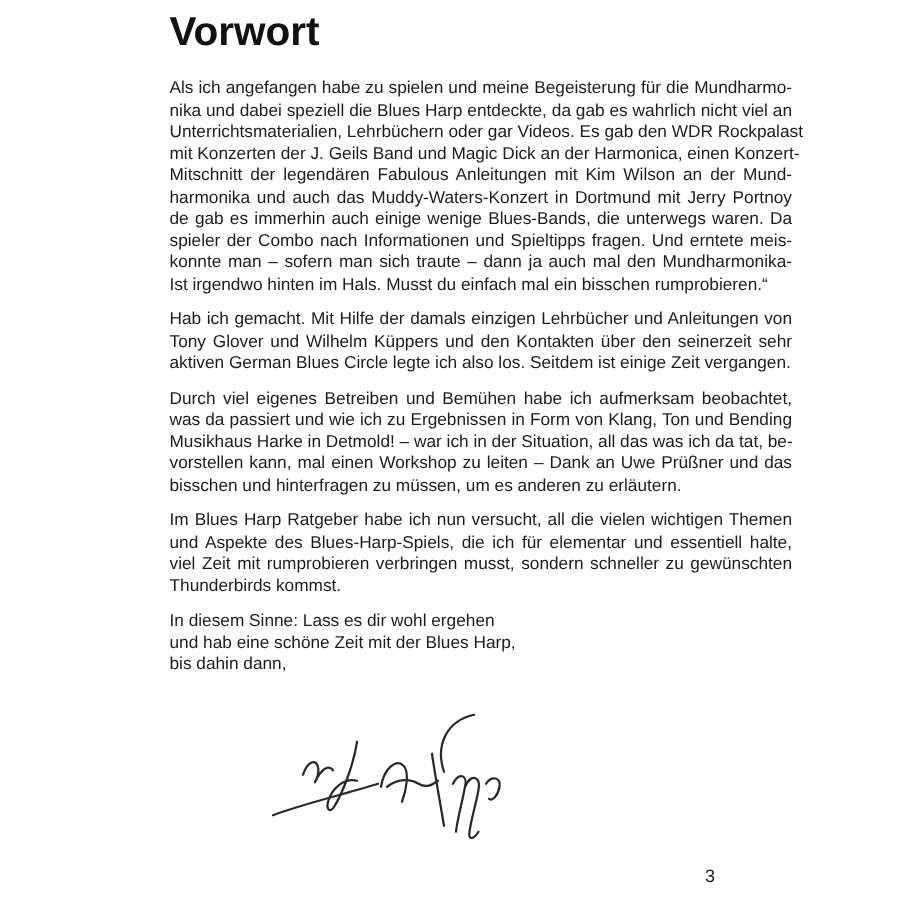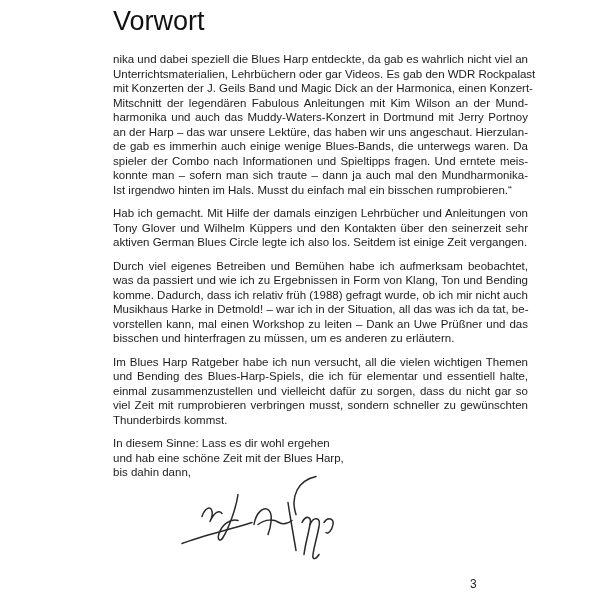--- a/index.html
+++ b/index.html
@@ -18,21 +18,21 @@
   }
   .content {
     position: absolute;
     left: 113px;
     top: 6px;
     width: 415px;
   }
   .page-title {
     font-size: 27px;
     line-height: 30px;
-    font-weight: 400;
+    font-weight: 700;
     color: #111111;
     margin: 0 0 16px 0;
   }
   .para {
     margin: 0 0 9px 0;
   }
   .line {
     font-size: 11.5px;
     line-height: 14.5px;
     text-align: justify;
@@ -74,51 +74,49 @@
 </head>
 <body>
 
 <div class="page">
 
   <div class="content">
 
     <h1 class="page-title">Vorwort</h1>
 
     <div class="para">
+        <div class="line">Als ich angefangen habe zu spielen und meine Begeisterung für die Mundharmo-</div>
         <div class="line">nika und dabei speziell die Blues Harp entdeckte, da gab es wahrlich nicht viel an</div>
         <div class="line">Unterrichtsmaterialien, Lehrbüchern oder gar Videos. Es gab den WDR Rockpalast</div>
         <div class="line">mit Konzerten der J. Geils Band und Magic Dick an der Harmonica, einen Konzert-</div>
         <div class="line">Mitschnitt der legendären Fabulous Anleitungen mit Kim Wilson an der Mund-</div>
         <div class="line">harmonika und auch das Muddy-Waters-Konzert in Dortmund mit Jerry Portnoy</div>
-        <div class="line">an der Harp – das war unsere Lektüre, das haben wir uns angeschaut. Hierzulan-</div>
         <div class="line">de gab es immerhin auch einige wenige Blues-Bands, die unterwegs waren. Da</div>
         <div class="line">spieler der Combo nach Informationen und Spieltipps fragen. Und erntete meis-</div>
         <div class="line">konnte man – sofern man sich traute – dann ja auch mal den Mundharmonika-</div>
         <div class="line">Ist irgendwo hinten im Hals. Musst du einfach mal ein bisschen rumprobieren.“</div>
       </div>
 
     <div class="para">
         <div class="line">Hab ich gemacht. Mit Hilfe der damals einzigen Lehrbücher und Anleitungen von</div>
         <div class="line">Tony Glover und Wilhelm Küppers und den Kontakten über den seinerzeit sehr</div>
         <div class="line">aktiven German Blues Circle legte ich also los. Seitdem ist einige Zeit vergangen.</div>
       </div>
 
     <div class="para">
         <div class="line">Durch viel eigenes Betreiben und Bemühen habe ich aufmerksam beobachtet,</div>
         <div class="line">was da passiert und wie ich zu Ergebnissen in Form von Klang, Ton und Bending</div>
-        <div class="line">komme. Dadurch, dass ich relativ früh (1988) gefragt wurde, ob ich mir nicht auch</div>
         <div class="line">Musikhaus Harke in Detmold! – war ich in der Situation, all das was ich da tat, be-</div>
         <div class="line">vorstellen kann, mal einen Workshop zu leiten – Dank an Uwe Prüßner und das</div>
         <div class="line">bisschen und hinterfragen zu müssen, um es anderen zu erläutern.</div>
       </div>
 
     <div class="para">
         <div class="line">Im Blues Harp Ratgeber habe ich nun versucht, all die vielen wichtigen Themen</div>
-        <div class="line">und Bending des Blues-Harp-Spiels, die ich für elementar und essentiell halte,</div>
-        <div class="line">einmal zusammenzustellen und vielleicht dafür zu sorgen, dass du nicht gar so</div>
+        <div class="line">und Aspekte des Blues-Harp-Spiels, die ich für elementar und essentiell halte,</div>
         <div class="line">viel Zeit mit rumprobieren verbringen musst, sondern schneller zu gewünschten</div>
         <div class="line">Thunderbirds kommst.</div>
       </div>
 
     <div class="para closing">
         <div class="line">In diesem Sinne: Lass es dir wohl ergehen</div>
         <div class="line">und hab eine schöne Zeit mit der Blues Harp,</div>
         <div class="line">bis dahin dann,</div>
       </div>
 

